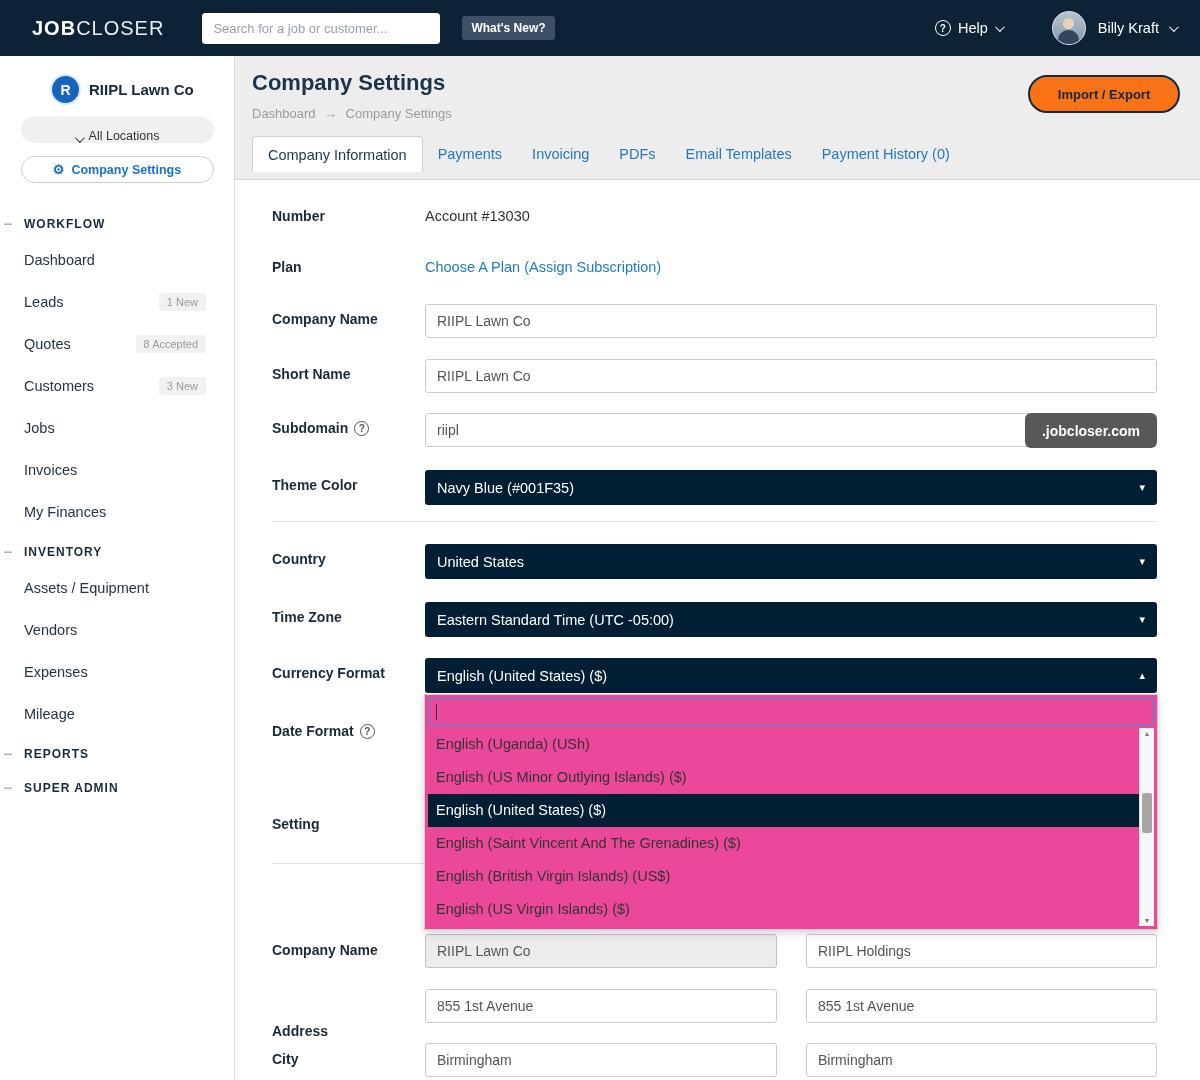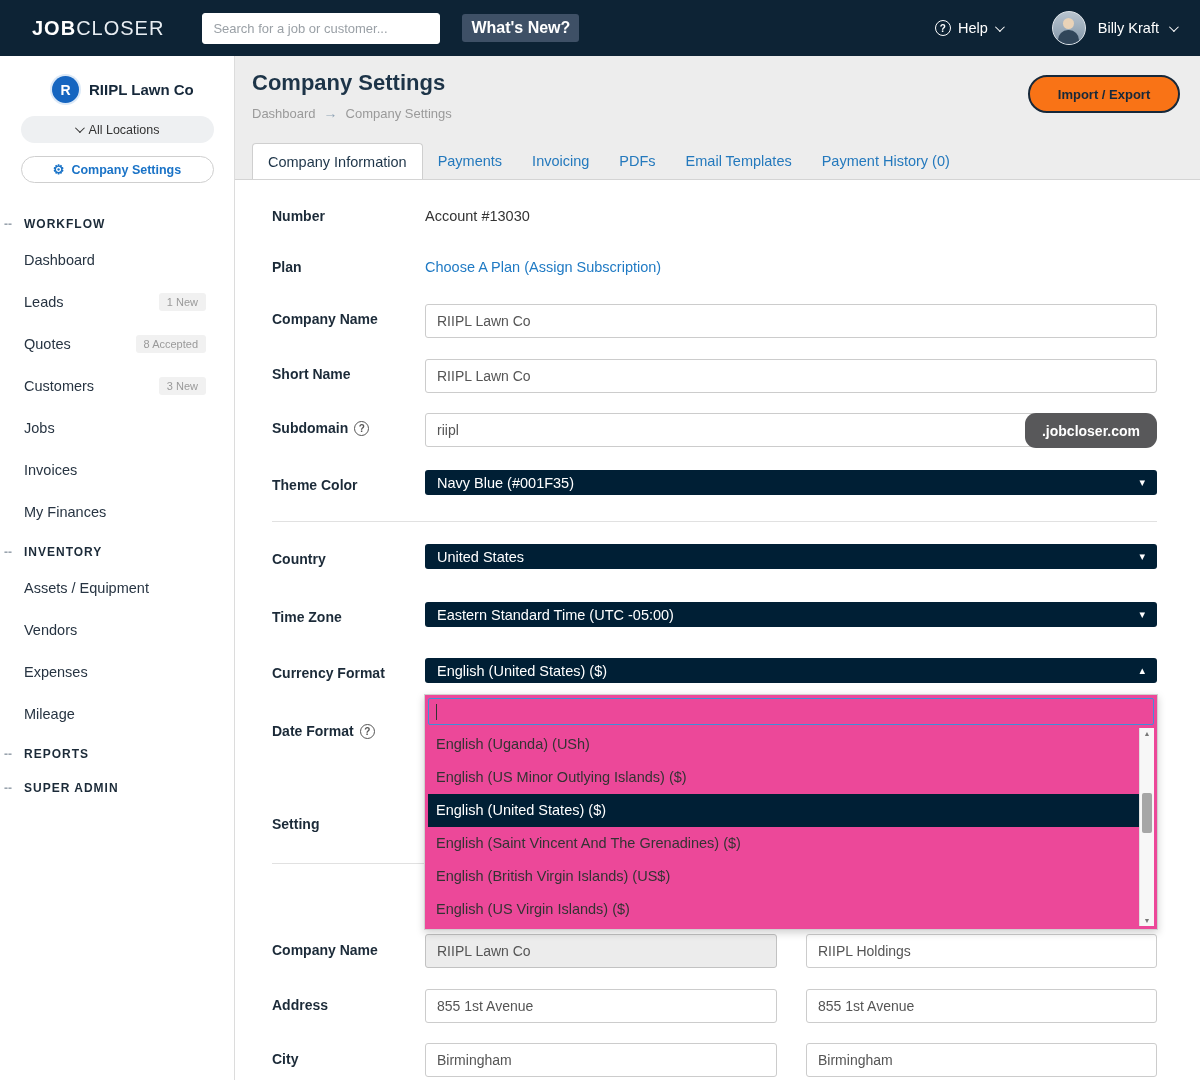--- a/index.html
+++ b/index.html
@@ -6,70 +6,70 @@
   html,body { width:1200px; height:1080px; }
   body { font-family:"Liberation Sans", sans-serif; background:#ededed; position:relative; overflow:hidden; color:#222; }
 
   
   .topbar { position:absolute; left:0; top:0; width:1200px; height:56px; background:#0d2335; display:flex; align-items:center; padding:0 24px 0 32px; z-index:50; }
   .logo { font-size:20px; letter-spacing:1px; color:#fff; margin-right:38px; white-space:nowrap; }
   .logo b { font-weight:bold; }
   .logo span.lt { font-weight:300; color:#e8edf2; }
   .top-search { width:238px; height:31px; border:1px solid #fff; border-radius:3px; padding:0 10px; font-size:13px; font-family:inherit; color:#444; }
   .top-search::placeholder { color:#9aa0a6; }
-  .whatsnew { margin-left:22px; background:#3e5066; color:#fff; font-size:16px; font-weight:bold; padding:5px 9px; border-radius:3px; cursor:pointer; }
+  .whatsnew { margin-left:22px; background:#3e5066; color:#fff; font-size:12px; font-weight:bold; padding:5px 9px; border-radius:3px; cursor:pointer; }
   .top-right { margin-left:auto; display:flex; align-items:center; gap:10px; color:#fff; }
   .help-wrap { display:flex; align-items:center; gap:7px; margin-right:40px; cursor:pointer; }
   .qcirc { display:inline-flex; align-items:center; justify-content:center; width:16px; height:16px; border:1.4px solid #fff; border-radius:50%; font-size:10px; font-weight:bold; color:#fff; }
   .help-txt { font-size:14.5px; }
   .chev { display:inline-block; width:7px; height:7px; border-right:1.6px solid currentColor; border-bottom:1.6px solid currentColor; transform:rotate(45deg) translateY(-2px); }
   .avatar { width:34px; height:34px; border-radius:50%; background:linear-gradient(180deg,#b8c4cf 0%,#8296a8 100%); position:relative; overflow:hidden; border:1.5px solid #dfe5ea; }
   .avatar::before { content:""; position:absolute; left:10px; top:6px; width:11px; height:11px; border-radius:50%; background:#e9d3b8; }
   .avatar::after { content:""; position:absolute; left:5px; top:18px; width:21px; height:14px; border-radius:10px 10px 0 0; background:#31465a; }
   .user-name { font-size:14.5px; margin-left:2px; }
 
   
   .sidebar { position:absolute; left:0; top:56px; width:235px; height:1024px; background:#fff; border-right:1px solid #dcdcdc; z-index:5; }
   .sb-company { display:flex; align-items:center; gap:10px; padding:20px 0 0 52px; }
   .sb-avatar { width:27px; height:27px; border-radius:50%; background:#1565c0; color:#fff; font-weight:bold; font-size:14px; display:flex; align-items:center; justify-content:center; box-shadow:0 0 0 2px #dce9f7; }
   .sb-company-name { font-size:15px; font-weight:bold; color:#16283a; }
   .pill { width:193px; margin:13px auto 0 auto; height:27px; border-radius:14px; display:flex; align-items:center; justify-content:center; gap:7px; font-size:12.5px; cursor:pointer; }
-  .pill-locations { background:#eef0f2; color:#333; }
+  .pill-locations { background:#eef0f2; color:#333;align-items:flex-end; }
   .pill-settings { background:#fff; border:1px solid #cfcfcf; color:#1a73c7; font-weight:bold; }
   .gear { font-size:13px; line-height:1; }
   .sb-nav { margin-top:22px; }
   .sb-section { position:relative; padding:12px 0 8px 24px; font-size:12px; font-weight:bold; letter-spacing:1px; color:#1b2a38; }
   .sb-section::before { content:"--"; position:absolute; left:4px; color:#9aa4ae; letter-spacing:0; }
   .sb-item { display:flex; align-items:center; height:42px; padding:0 28px 0 24px; font-size:14.5px; color:#273442; cursor:pointer; }
   .sb-badge { margin-left:auto; background:#f1f1f1; color:#9a9a9a; font-size:11px; padding:3px 8px; border-radius:3px; }
 
   
   .page-title { position:absolute; left:252px; top:70px; font-size:22px; font-weight:bold; color:#1d3448; }
   .breadcrumb { position:absolute; left:252px; top:105px; font-size:13px; color:#9a9a9a; display:flex; gap:8px; align-items:center; }
   .bc-arrow { color:#8fa3b5; font-size:14px; }
   .import-btn { position:absolute; left:1028px; top:75px; width:152px; height:38px; border-radius:19px; background:#f97316; border:2px solid #16283a; color:#16283a; font-size:13px; font-weight:600; display:flex; align-items:center; justify-content:center; cursor:pointer; }
 
   
-  .tabs { position:absolute; left:252px; top:143px; display:flex; align-items:flex-end; height:36px; z-index:6; }
+  .tabs { position:absolute; left:252px; top:136px; display:flex; align-items:flex-end; height:36px; z-index:6; }
   .tab { padding:0 15px; height:35px; line-height:35px; font-size:14.5px; color:#2479bd; cursor:pointer; white-space:nowrap; }
   .tab.active { background:#fff; border:1px solid #cfcfcf; border-bottom:none; border-radius:4px 4px 0 0; color:#1d3448; height:36px; line-height:36px; }
 
   
   .card { position:absolute; left:235px; top:179px; width:965px; height:901px; background:#fff; border-top:1px solid #d4d4d4; z-index:4; }
   .flabel { position:absolute; left:37px; font-size:14px; font-weight:bold; color:#1b2a38; display:flex; align-items:center; gap:6px; }
   .fvalue { position:absolute; font-size:14.5px; color:#333; }
   .qmark { display:inline-flex; align-items:center; justify-content:center; width:15px; height:15px; border:1.5px solid #555; border-radius:50%; font-size:10px; font-weight:bold; color:#555; }
   .link { color:#1f7ac4; cursor:pointer; }
   .tinput { position:absolute; height:34px; border:1px solid #ccc; border-radius:3px; padding:0 11px; font-size:14px; font-family:inherit; color:#555; background:#fff; }
   .tinput.dis { background:#ececec; border-color:#c2c2c2; }
   .fld { left:190px; width:732px; }
-  .navy-select { position:absolute; left:190px; width:732px; height:25px; background:#001f35; border-radius:3px; color:#fff; font-size:14.5px; display:flex; align-items:center; padding:0 12px; cursor:pointer; }
+  .navy-select { position:absolute; left:190px; width:732px; height:35px; background:#001f35; border-radius:3px; color:#fff; font-size:14.5px; display:flex; align-items:center; padding:0 12px; cursor:pointer; }
   .navy-select .sel-chev { margin-left:auto; font-size:11px; }
   .divider { position:absolute; left:37px; width:885px; height:1px; background:#e1e1e1; }
-  .suffixbox { position:absolute; left:790px; width:132px; height:35px; background:#58585a; border-radius:11px; color:#fff; font-size:14px; font-weight:600; display:flex; align-items:center; justify-content:center; }
+  .suffixbox { position:absolute; left:790px; width:132px; height:35px; background:#58585a; border-radius:6px; color:#fff; font-size:14px; font-weight:600; display:flex; align-items:center; justify-content:center; }
 
   
   .dd-panel { position:absolute; left:424px; top:694px; width:734px; background:#ec4899; border:1px solid #d0d0d0; box-shadow:0 3px 8px rgba(0,0,0,.18); z-index:20; padding:3px; }
   .dd-search { width:100%; height:27px; border:1px solid #3f8fd8; border-radius:2px; padding:0 7px; font-size:14px; font-family:inherit; display:flex; align-items:center; }
   .dd-caret { display:inline-block; width:1px; height:16px; background:#333; }
   .dd-list-wrap { position:relative; margin-top:3px; height:198px; }
   .dd-opt { height:33px; line-height:33px; padding-left:8px; font-size:14.5px; color:#333; width:calc(100% - 15px); cursor:pointer; white-space:nowrap; overflow:hidden; }
   .dd-opt.selected { background:#001f35; color:#fff; }
   .dd-scroll { position:absolute; right:0; top:0; width:15px; height:198px; background:#f7f7f7; border-left:1px solid #e0e0e0; }
   .dd-scroll .arr { position:absolute; left:0; width:100%; text-align:center; font-size:7px; color:#777; }
@@ -229,21 +229,21 @@
   </div>
 
   <div class="flabel" style="top:636px;">Setting</div>
 
   <div class="divider" style="top:683px;"></div>
 
   <div class="flabel" style="top:762px;">Company Name</div>
   <input class="tinput dis" style="left: 190px; top: 754px; width: 352px;" value="RIIPL Lawn Co">
   <input class="tinput" style="left: 571px; top: 754px; width: 351px;" value="RIIPL Holdings">
 
-  <div class="flabel" style="top:817px;text-align:right;">Address</div>
+  <div class="flabel" style="top:843px;text-align:right;">Address</div>
   <input class="tinput" style="left: 190px; top: 809px; width: 352px;" value="855 1st Avenue">
   <input class="tinput" style="left: 571px; top: 809px; width: 351px;" value="855 1st Avenue">
 
   <div class="flabel" style="top:871px;">City</div>
   <input class="tinput" style="left: 190px; top: 863px; width: 352px;" value="Birmingham">
   <input class="tinput" style="left: 571px; top: 863px; width: 351px;" value="Birmingham">
 </div>
 
 <div class="dd-panel">
   <div class="dd-search">

